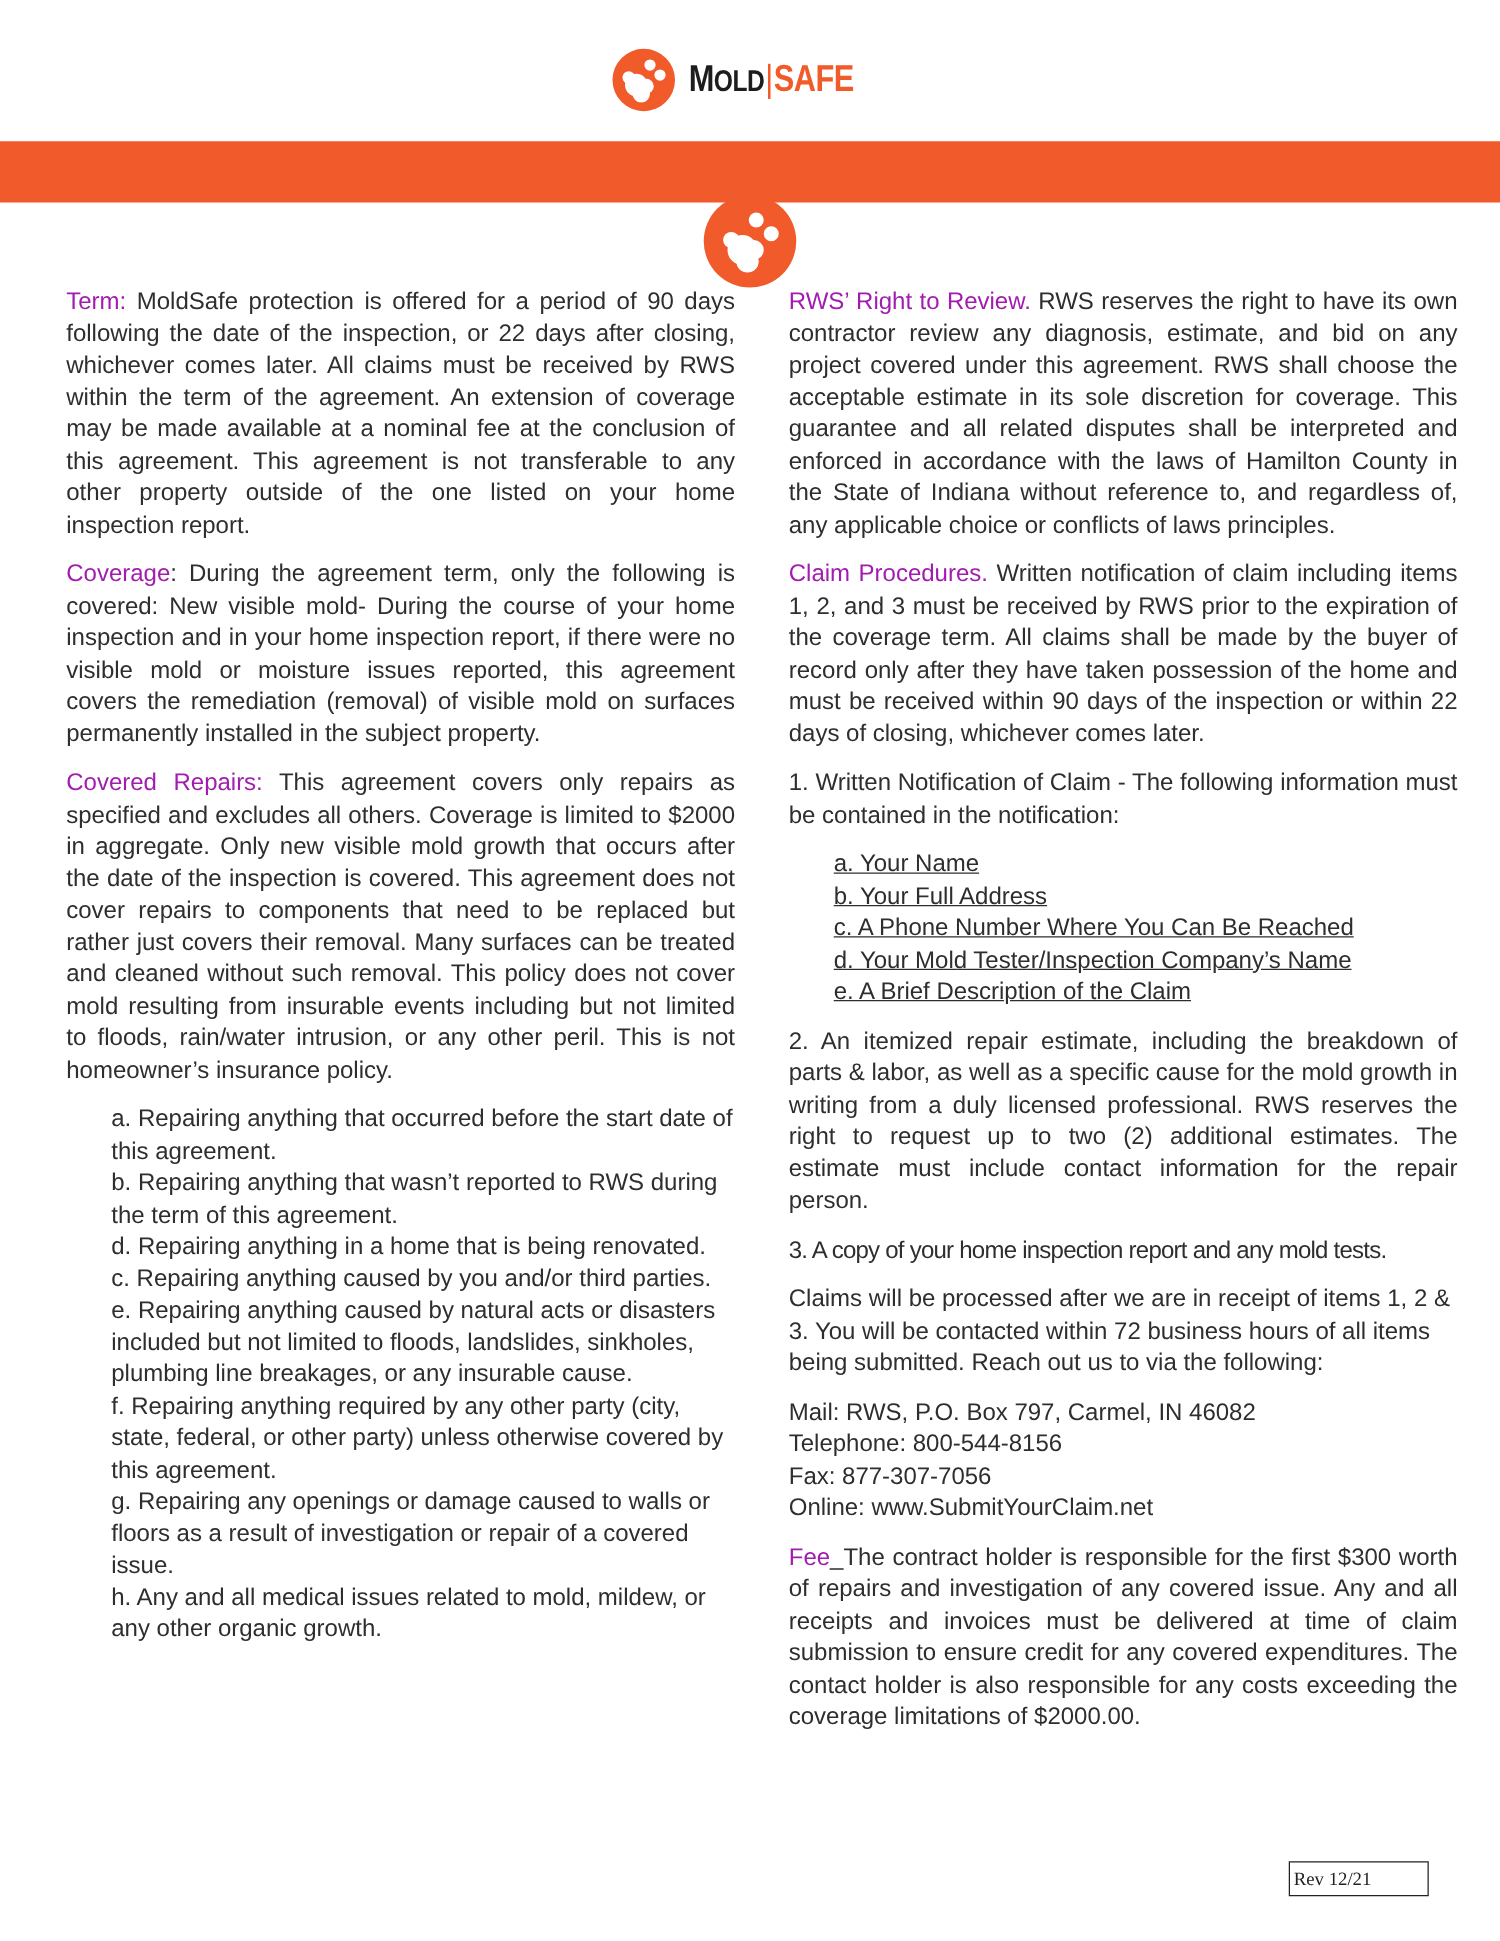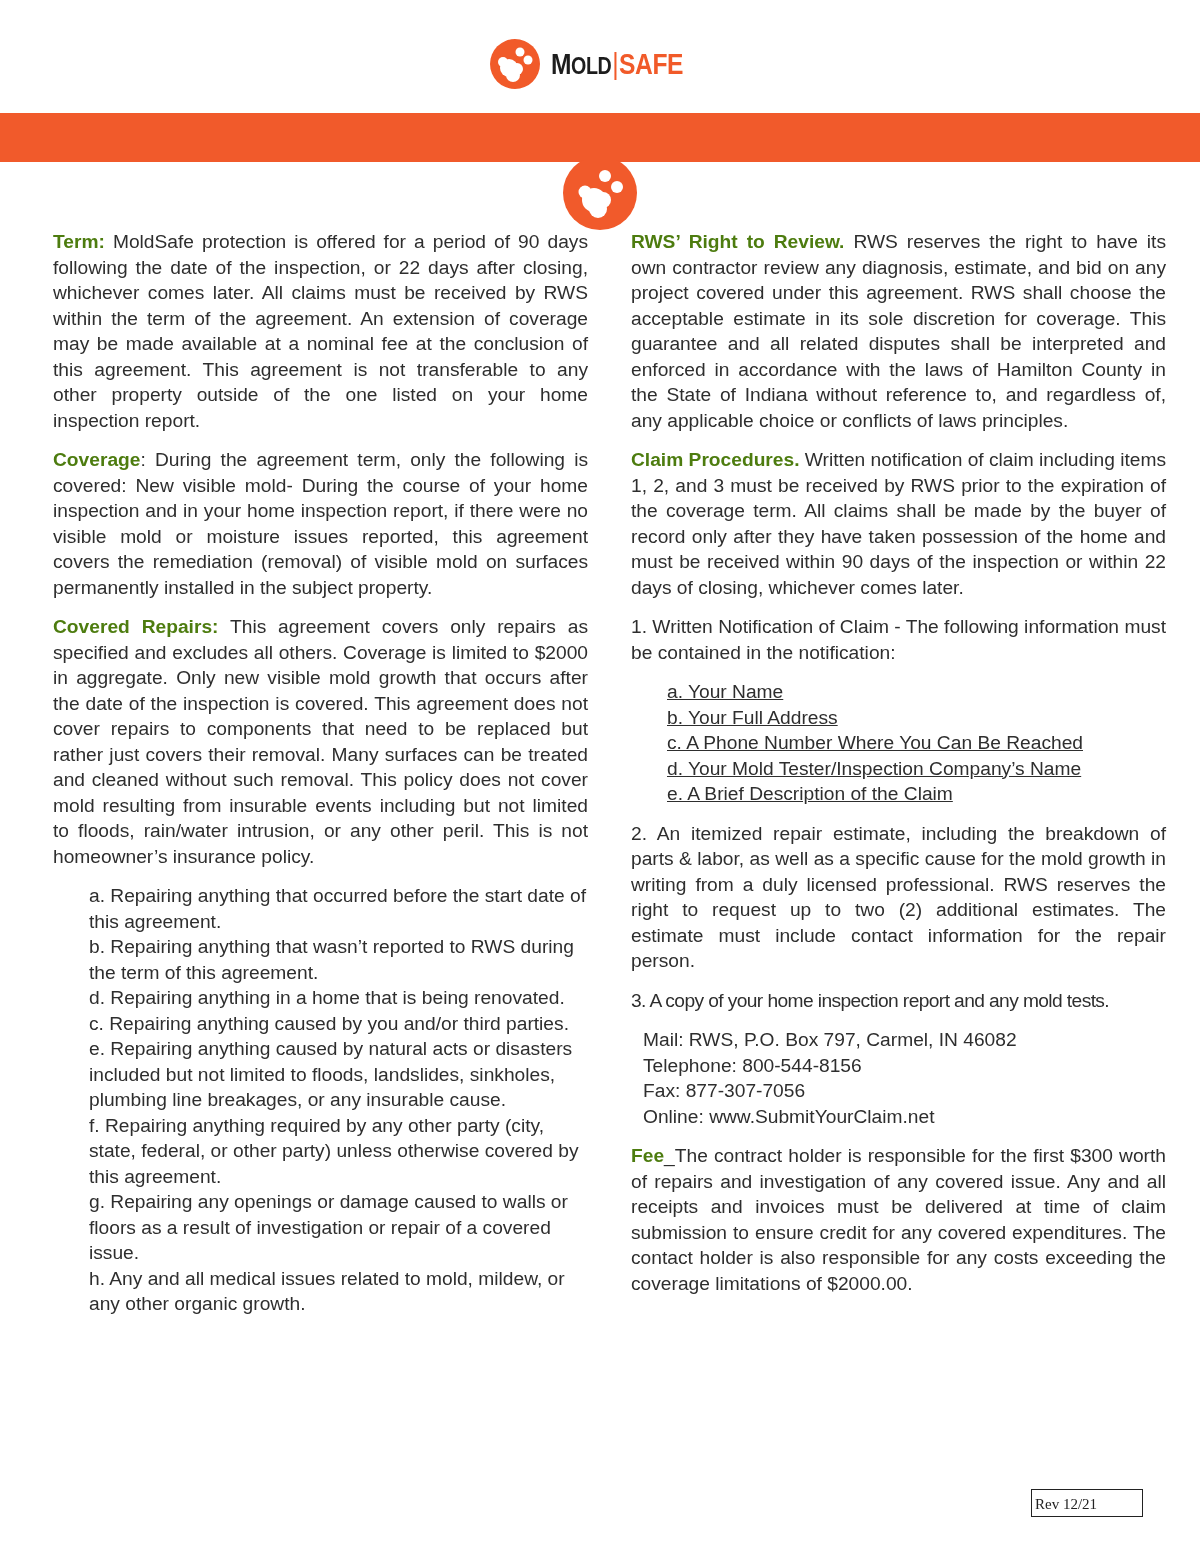--- a/index.html
+++ b/index.html
@@ -11,26 +11,26 @@
   .logo-mold { color: #1d1d1d; }
   .logo-mold .small { font-size: 24px; }
   .logo-bar { color: #f15a29; font-weight: normal; margin: 0 1px; }
   .logo-safe { color: #f15a29; }
   .band { position: absolute; top: 113px; left: 0; width: 1200px; height: 49px; background: #f15a2b; }
   .band-badge { position: absolute; top: 160px; left: 561px; width: 78px; height: 72px; }
   .col { position: absolute; top: 229px; font-size: 19.2px; line-height: 25.5px; color: #2e2e2e; }
   .col-left { left: 53px; width: 535px; }
   .col-right { left: 631px; width: 535px; }
   .para { margin: 0 0 14px 0; text-align: justify; }
-  .para b { font-weight: bold; color: #4d7c0f; }
+  .para b { font-weight: normal; color: #a21caf; }
   .list { margin: 0 0 14px 0; padding-left: 36px; text-decoration: underline; }
   .list-item { display: block; }
   .list-left { padding-left: 36px; margin: 0; }
   .contact { margin: 0 0 14px 0; }
-  .contact-line { display: block; margin-left: 12px; }
+  .contact-line { display: block; }
   .rev { position: absolute; left: 1031px; top: 1489px; width: 112px; height: 28px; border: 1.5px solid #222;
          font-family: "Liberation Serif", serif; font-size: 15px; line-height: 28px; text-align: left; padding-left: 3px; color: #222; box-sizing: border-box; }
   .fee-underscore { text-decoration: none; }
 </style>
 </head>
 <body>
 
 <div class="logo-wrap">
   <div class="logo-inner">
     <svg width="52" height="52" viewBox="0 0 52 52">
@@ -93,20 +93,21 @@
   <p class="para">1. Written Notification of Claim - The following information must be contained in the notification:</p>
   <div class="list">
     <span class="list-item">a. Your Name</span>
     <span class="list-item">b. Your Full Address</span>
     <span class="list-item">c. A Phone Number Where You Can Be Reached</span>
     <span class="list-item">d. Your Mold Tester/Inspection Company’s Name</span>
     <span class="list-item">e. A Brief Description of the Claim</span>
   </div>
   <p class="para">2. An itemized repair estimate, including the breakdown of parts &amp; labor, as well as a specific cause for the mold growth in writing from a duly licensed professional. RWS reserves the right to request up to two (2) additional estimates. The estimate must include contact information for the repair person.</p>
   <p class="para" style="letter-spacing:-0.6px;">3. A copy of your home inspection report and any mold tests.</p>
+  <p class="para" style="text-align:left;">Claims will be processed after we are in receipt of items 1, 2 &amp; 3. You will be contacted within 72 business hours of all items being submitted. Reach out us to via the following:</p>
   <div class="contact">
     <span class="contact-line">Mail: RWS, P.O. Box 797, Carmel, IN 46082</span>
     <span class="contact-line">Telephone: 800-544-8156</span>
     <span class="contact-line">Fax: 877-307-7056</span>
     <span class="contact-line">Online: www.SubmitYourClaim.net</span>
   </div>
   <p class="para">
     <b>Fee</b><span class="fee-underscore">_</span><span>The contract holder is responsible for the first $300 worth of repairs and investigation of any covered issue. Any and all receipts and invoices must be delivered at time of claim submission to ensure credit for any covered expenditures. The contact holder is also responsible for any costs exceeding the coverage limitations of $2000.00.</span>
   </p>
 </div>

